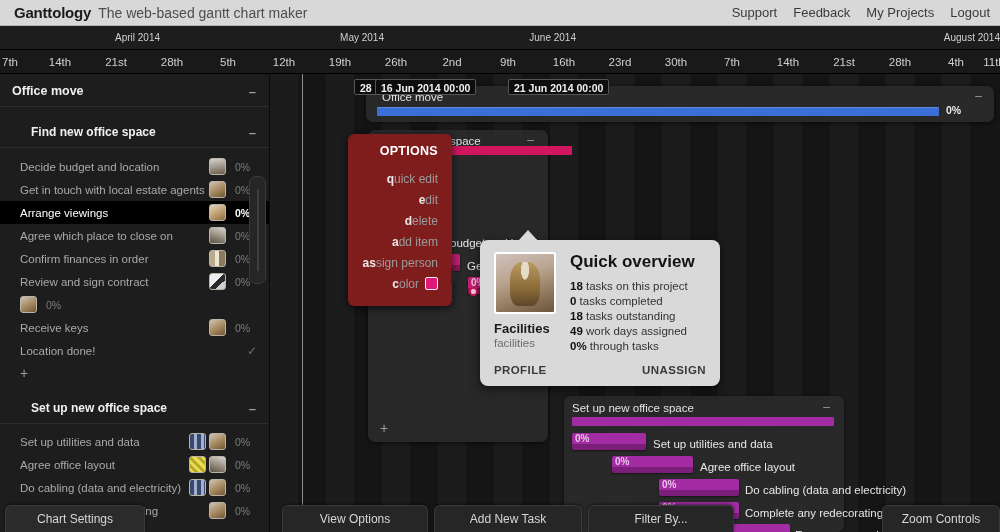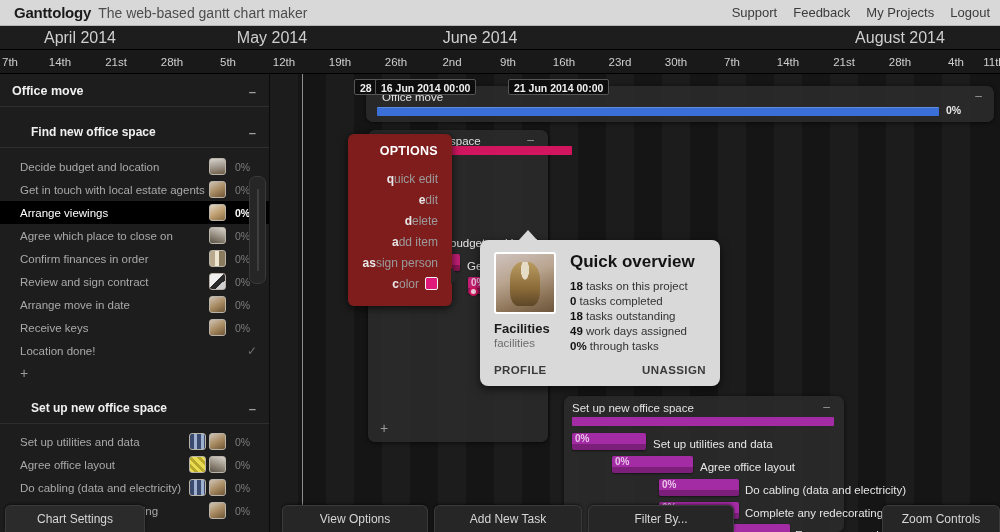--- a/index.html
+++ b/index.html
@@ -24,21 +24,21 @@
   .topnav { margin-left: auto; margin-right: 10px; display: flex; gap: 16px; }
   .topnav a { font-size: 13px; color: #3b3b3b; text-decoration: none; }
 
   
   .months {
     position: absolute; left: 0; top: 26px; width: 1000px; height: 24px;
     background: #1d1d1d; border-bottom: 1px solid #000;
   }
   .month {
     position: absolute; top: 0; height: 24px; line-height: 24px;
-    text-align: center; font-size: 16px; color: #cfcfcf;
+    text-align: right; font-size: 10px; color: #cfcfcf;
   }
   .days {
     position: absolute; left: 0; top: 50px; width: 1000px; height: 24px;
     background: #191919; border-bottom: 1px solid #000;
   }
   .day {
     position: absolute; top: 0; height: 24px; line-height: 24px;
     text-align: center; font-size: 11.5px; color: #cfcfcf;
   }
 
@@ -423,21 +423,20 @@
 
     <div class="sb-row">
       <span class="name">Review and sign contract</span>
       <span class="sb-thumbs">
         <span class="thumb" style="background:linear-gradient(135deg,#efefef 0 45%,#2a2a2a 45% 70%,#cfcfcf 70%);"></span>
       </span>
       <span class="pct">0%</span>
     </div>
 
     <div class="sb-row">
-      <span class="name">Arrange move in date</span>
       <span class="sb-thumbs">
         <span class="thumb" style="background:linear-gradient(150deg,#cfc3b5,#a98c63 50%,#6f5534);"></span>
       </span>
       <span class="pct">0%</span>
     </div>
 
     <div class="sb-row">
       <span class="name">Receive keys</span>
       <span class="sb-thumbs">
         <span class="thumb" style="background:linear-gradient(150deg,#cfc3b5,#a98c63 50%,#6f5534);"></span>

